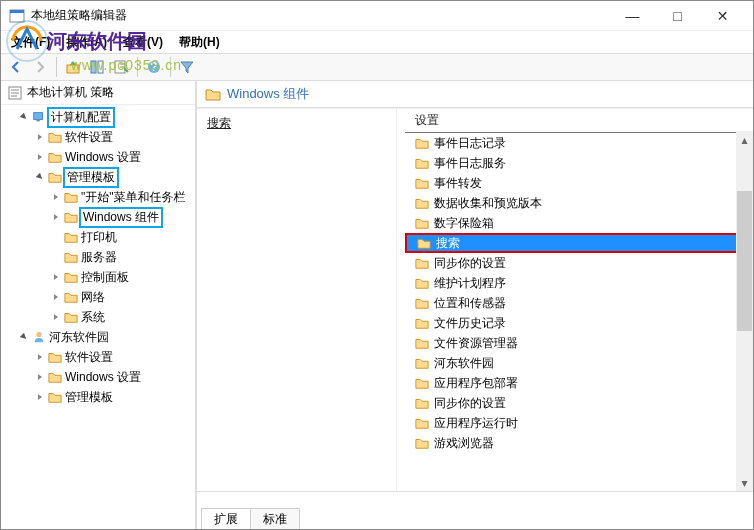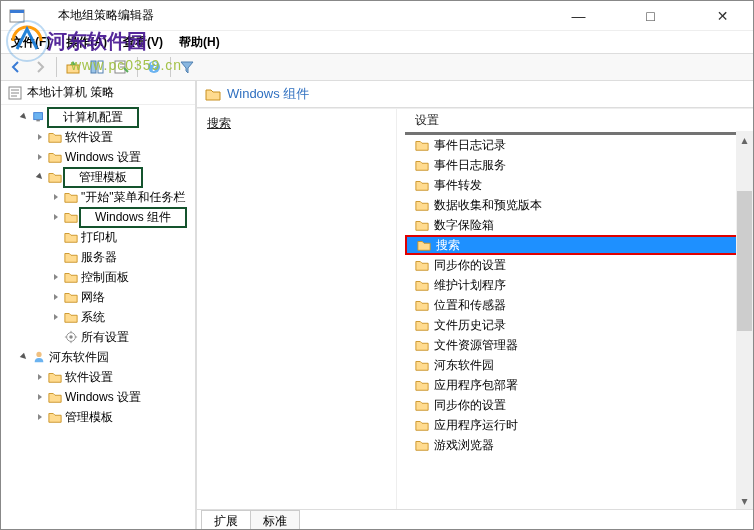--- a/index.html
+++ b/index.html
@@ -1,17 +1,17 @@
 <!DOCTYPE html>
 <html><head>
 <meta charset="utf-8">
 <style>
 * { margin: 0; padding: 0; box-sizing: border-box; font-family: "Microsoft YaHei", "Segoe UI", sans-serif; font-size: 12px; }
 body { background: #fff; width: 754px; height: 530px; position: relative; overflow: hidden; border: 1px solid #888; }
-.titlebar { height: 30px; background: #fff; display: flex; align-items: center; padding: 0 8px; border-bottom: 1px solid #eee; gap: 27px; }
+.titlebar { height: 30px; background: #fff; display: flex; align-items: center; padding: 0 8px; border-bottom: 1px solid #eee; }
 .titlebar .icon { width: 16px; height: 16px; margin-right: 6px; }
 .titlebar .title { flex: 1; }
 .titlebar .winbtn { width: 45px; height: 30px; display: flex; align-items: center; justify-content: center; color: #333; font-size: 14px; }
 .menubar { height: 22px; display: flex; align-items: center; padding: 0 2px; }
 .menubar .menu { padding: 2px 8px; font-weight: bold; }
 .watermark { position: absolute; top: 18px; left: 4px; pointer-events: none; opacity: 0.95; display: flex; align-items: center; z-index: 100; }
 .watermark svg { width: 44px; height: 44px; }
 .watermark .wm-text { font-size: 20px; font-weight: bold; color: #4c1d95; margin-left: -2px; }
 .watermark .wm-sub { position: absolute; top: 38px; left: 66px; font-size: 14px; color: #a0c040; letter-spacing: 1px; }
 .toolbar { height: 28px; border-top: 1px solid #ddd; border-bottom: 1px solid #ddd; display: flex; align-items: center; padding: 0 4px; gap: 2px; background: #f8f8f8; }
@@ -24,41 +24,41 @@
 .treehdr svg { width: 16px; height: 16px; margin-right: 4px; }
 .tree { padding: 2px 0; }
 .node { display: flex; align-items: center; height: 20px; padding-left: 4px; position: relative; white-space: nowrap; }
 .node .exp { width: 14px; display: flex; justify-content: center; color: #666; }
 .node .exp svg { width: 10px; height: 10px; }
 .node .nic { width: 16px; height: 16px; margin-right: 2px; display: flex; align-items: center; justify-content: center; }
 .node .nic svg { width: 14px; height: 14px; }
 .node.d1 { padding-left: 16px; }
 .node.d2 { padding-left: 32px; }
 .node.d3 { padding-left: 48px; }
-.redbox { border: 2px solid #14532d; margin: -2px; padding: 0 14px; }
+.redbox { border: 2px solid #0ea5e9; margin: -2px; padding: 0 2px; }
 .rightpane { flex: 1; display: flex; flex-direction: column; position: relative; }
 .righthdr { padding: 4px 8px; display: flex; align-items: center; border-bottom: 1px solid #ddd; }
 .righthdr svg { width: 16px; height: 16px; margin-right: 6px; }
 .righthdr .ht { font-size: 13px; color: #3070c0; }
 .rightbody { flex: 1; display: flex; border-top: 1px solid #eee; overflow: hidden; gap: 8px; }
 .leftcol { width: 200px; padding: 6px 10px; border-right: 1px solid #eee; }
 .leftcol .hdg { text-decoration: underline; margin-bottom: 4px; color: #222; }
 .listcol { flex: 1; overflow: hidden; position: relative; }
-.listhdr { padding: 3px 10px; border-bottom: 3px solid #737373; color: #222; }
+.listhdr { padding: 3px 10px; border-bottom: 1px solid #737373; color: #222; }
 .items { overflow-y: auto; height: calc(100% - 22px); }
 .item { display: flex; align-items: center; height: 20px; padding: 0 10px; }
 .item svg { width: 14px; height: 14px; margin-right: 5px; flex-shrink: 0; }
 .item.selected { background: #1e90ff; color: #fff; }
 .item.redwrap { border: 2px solid #e00000; }
 .scrollbar-v { position: absolute; right: 0; top: 22px; bottom: 0; width: 17px; background: #f0f0f0; }
 .scrollbar-v .thumb { position: absolute; left: 1px; right: 1px; top: 60px; height: 140px; background: #cdcdcd; }
 .scrollbar-v .arr { position: absolute; left: 0; right: 0; height: 17px; display: flex; align-items: center; justify-content: center; color: #666; }
 .scrollbar-v .arr.up { top: 0; }
 .scrollbar-v .arr.dn { bottom: 0; }
-.tabs { height: 20px; display: flex; align-items: center; padding: 0 4px; border-top: 1px solid #ddd; }
+.tabs { height: 38px; display: flex; align-items: flex-end; padding: 0 4px; border-top: 1px solid #ddd; }
 .tab { padding: 2px 12px; border: 1px solid #ccc; border-bottom: none; margin-right: -1px; background: #f8f8f8; position: relative; top: 1px; }
 .tab.active { background: #fff; }
 </style>
 </head>
 <body>
 
 <div class="titlebar">
   <svg class="icon" viewBox="0 0 16 16">
       <rect x="1" y="2" width="14" height="12" fill="#fff" stroke="#888"></rect>
       <rect x="1" y="2" width="14" height="3" fill="#3a7bd5"></rect>
@@ -271,31 +271,20 @@
               <path d="M3 2 L7 5 L3 8 Z" fill="#888"></path>
             </svg>
           </span>
           <span class="nic">
             <svg viewBox="0 0 16 16">
               <path d="M1 4 L6 4 L8 6 L15 6 L15 14 L1 14 Z" fill="#ffdb8f" stroke="#c89020"></path>
             </svg>
           </span>
           <span>系统</span>
         </div>
-      <div class="node d3">
-          <span class="exp"></span>
-          <span class="nic">
-            <svg viewBox="0 0 16 16">
-              <circle cx="8" cy="8" r="5" fill="none" stroke="#888"></circle>
-              <circle cx="8" cy="8" r="2" fill="#888"></circle>
-              <path d="M8 1 L8 3 M8 13 L8 15 M1 8 L3 8 M13 8 L15 8" stroke="#888"></path>
-            </svg>
-          </span>
-          <span>所有设置</span>
-        </div>
       <div class="node d1">
           <span class="exp">
             <svg viewBox="0 0 10 10">
               <path d="M2 2 L8 5 L2 8 Z" fill="#595959" transform="rotate(45 5 5)"></path>
             </svg>
           </span>
           <span class="nic">
             <svg viewBox="0 0 16 16">
               <circle cx="8" cy="5" r="3" fill="#f0c080"></circle>
               <path d="M3 14 Q3 9 8 9 Q13 9 13 14 Z" fill="#6bb3f0"></path>

